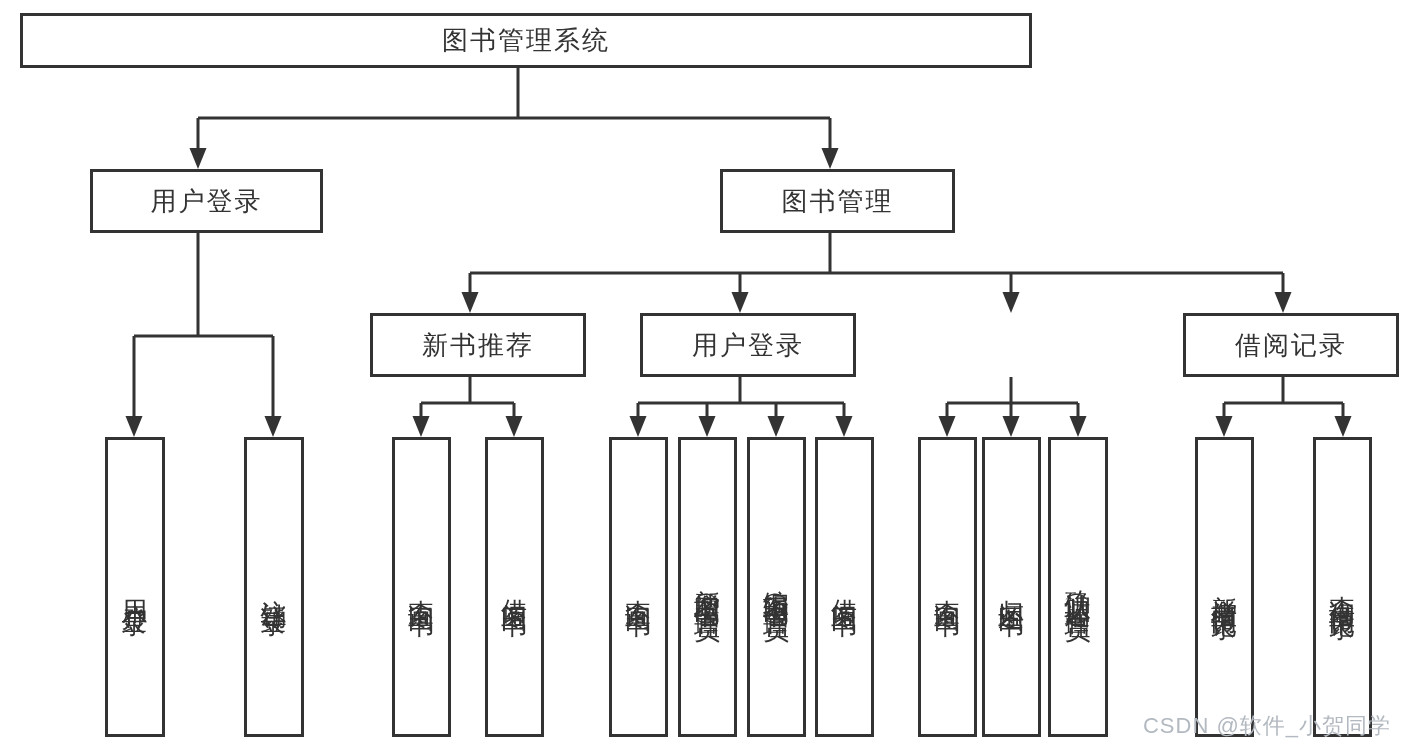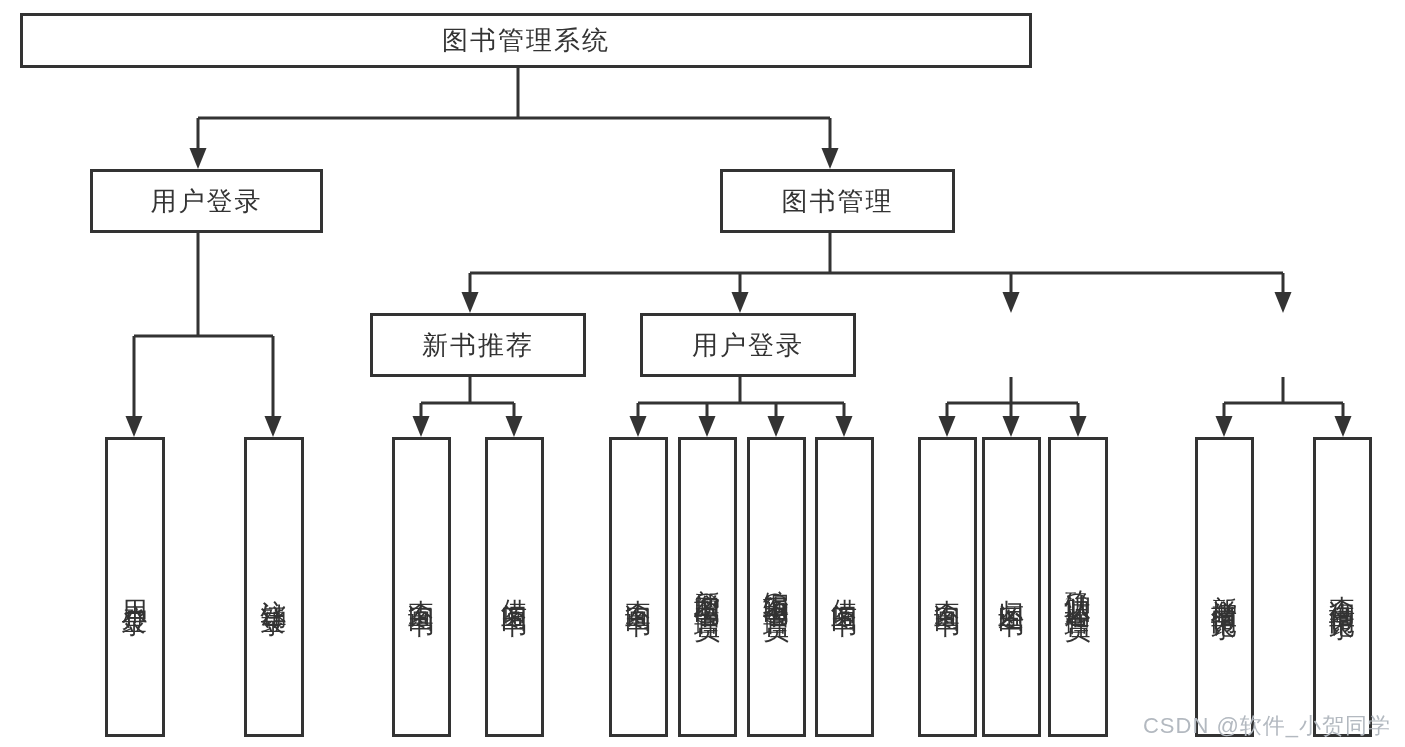--- a/index.html
+++ b/index.html
@@ -117,20 +117,23 @@
   <div class="node hbox" style="left:362px; top:313px; width:216px; height:64px;">
     <span>新书推荐</span>
   </div>
 
   <div class="node hbox" style="left:712px; top:169px; width:235px; height:64px;">
     <span>图书管理</span>
   </div>
   <div class="node hbox" style="left:632px; top:313px; width:216px; height:64px;">
     <span>用户登录</span>
   </div>
+  <div class="node hbox" style="left:1175px; top:313px; width:216px; height:64px;">
+    <span>借阅记录</span>
+  </div>
 
   <div class="node vbox" style="left:105px; top:437px; width:60px; height:300px;">
     <span>用户登录</span>
   </div>
   <div class="node vbox" style="left:244px; top:437px; width:60px; height:300px;">
     <span>注销登录</span>
   </div>
 
   <div class="node vbox" style="left:392px; top:437px; width:59px; height:300px;">
     <span>查询图书</span>

